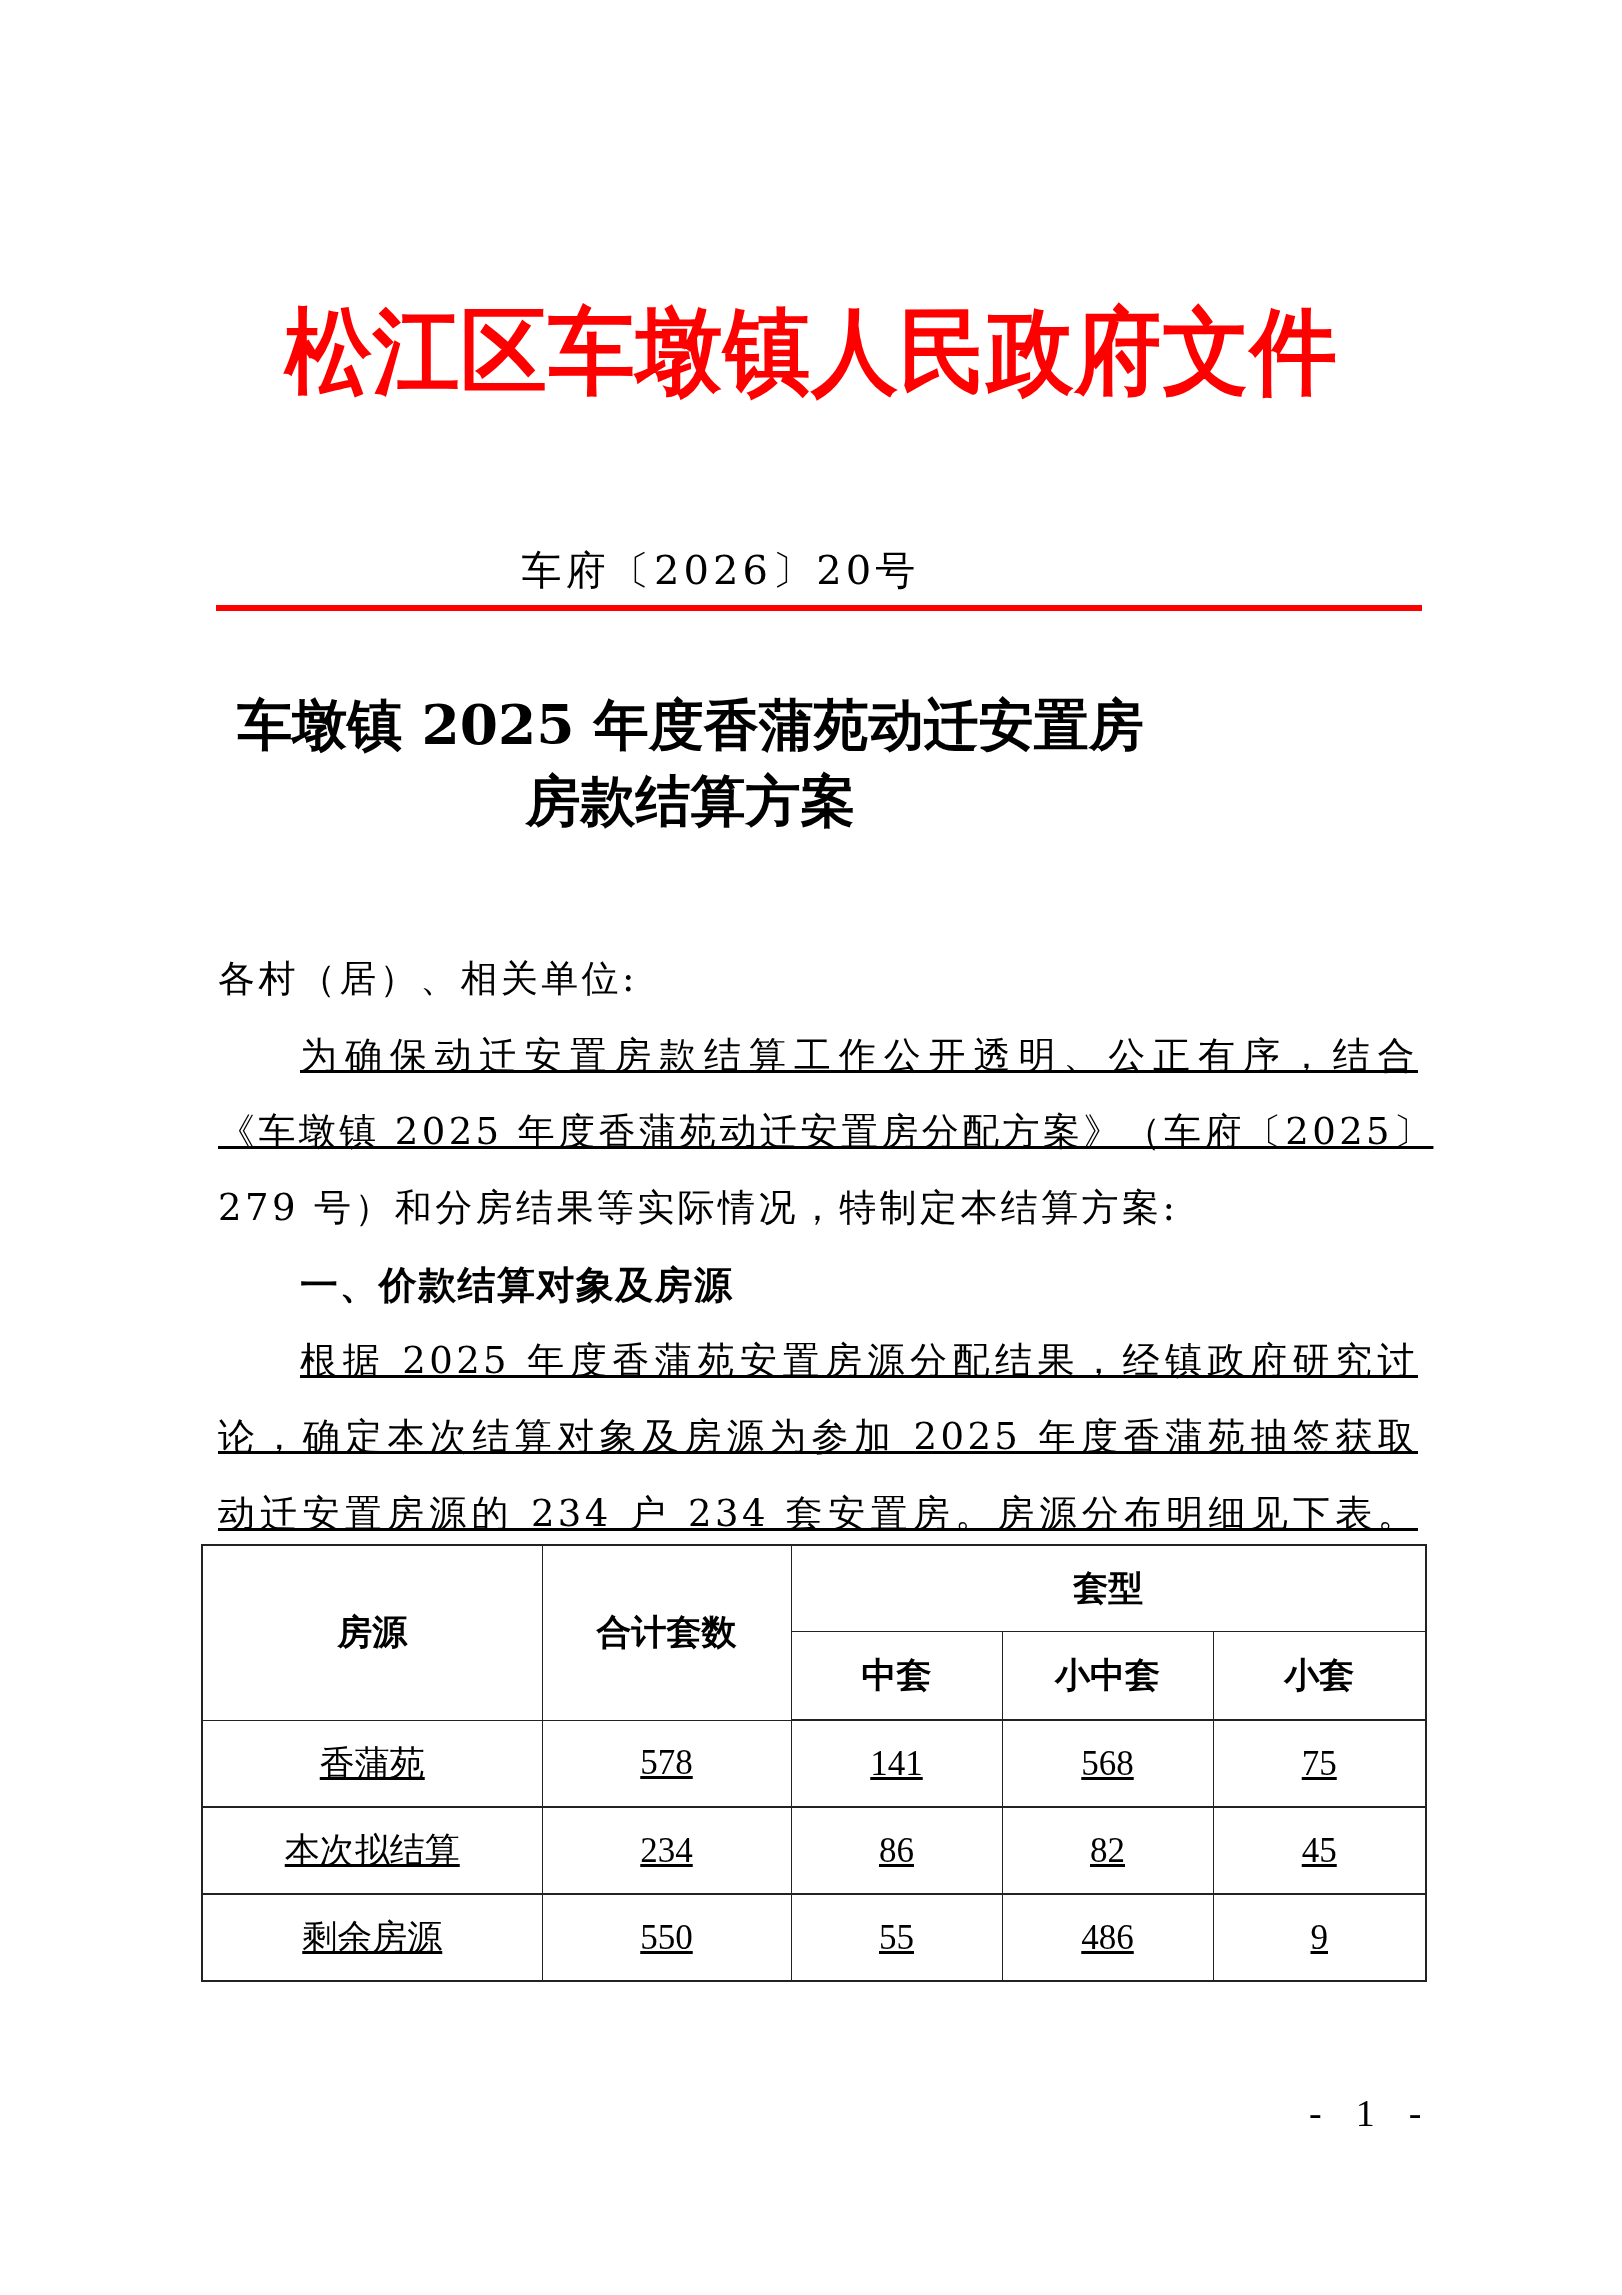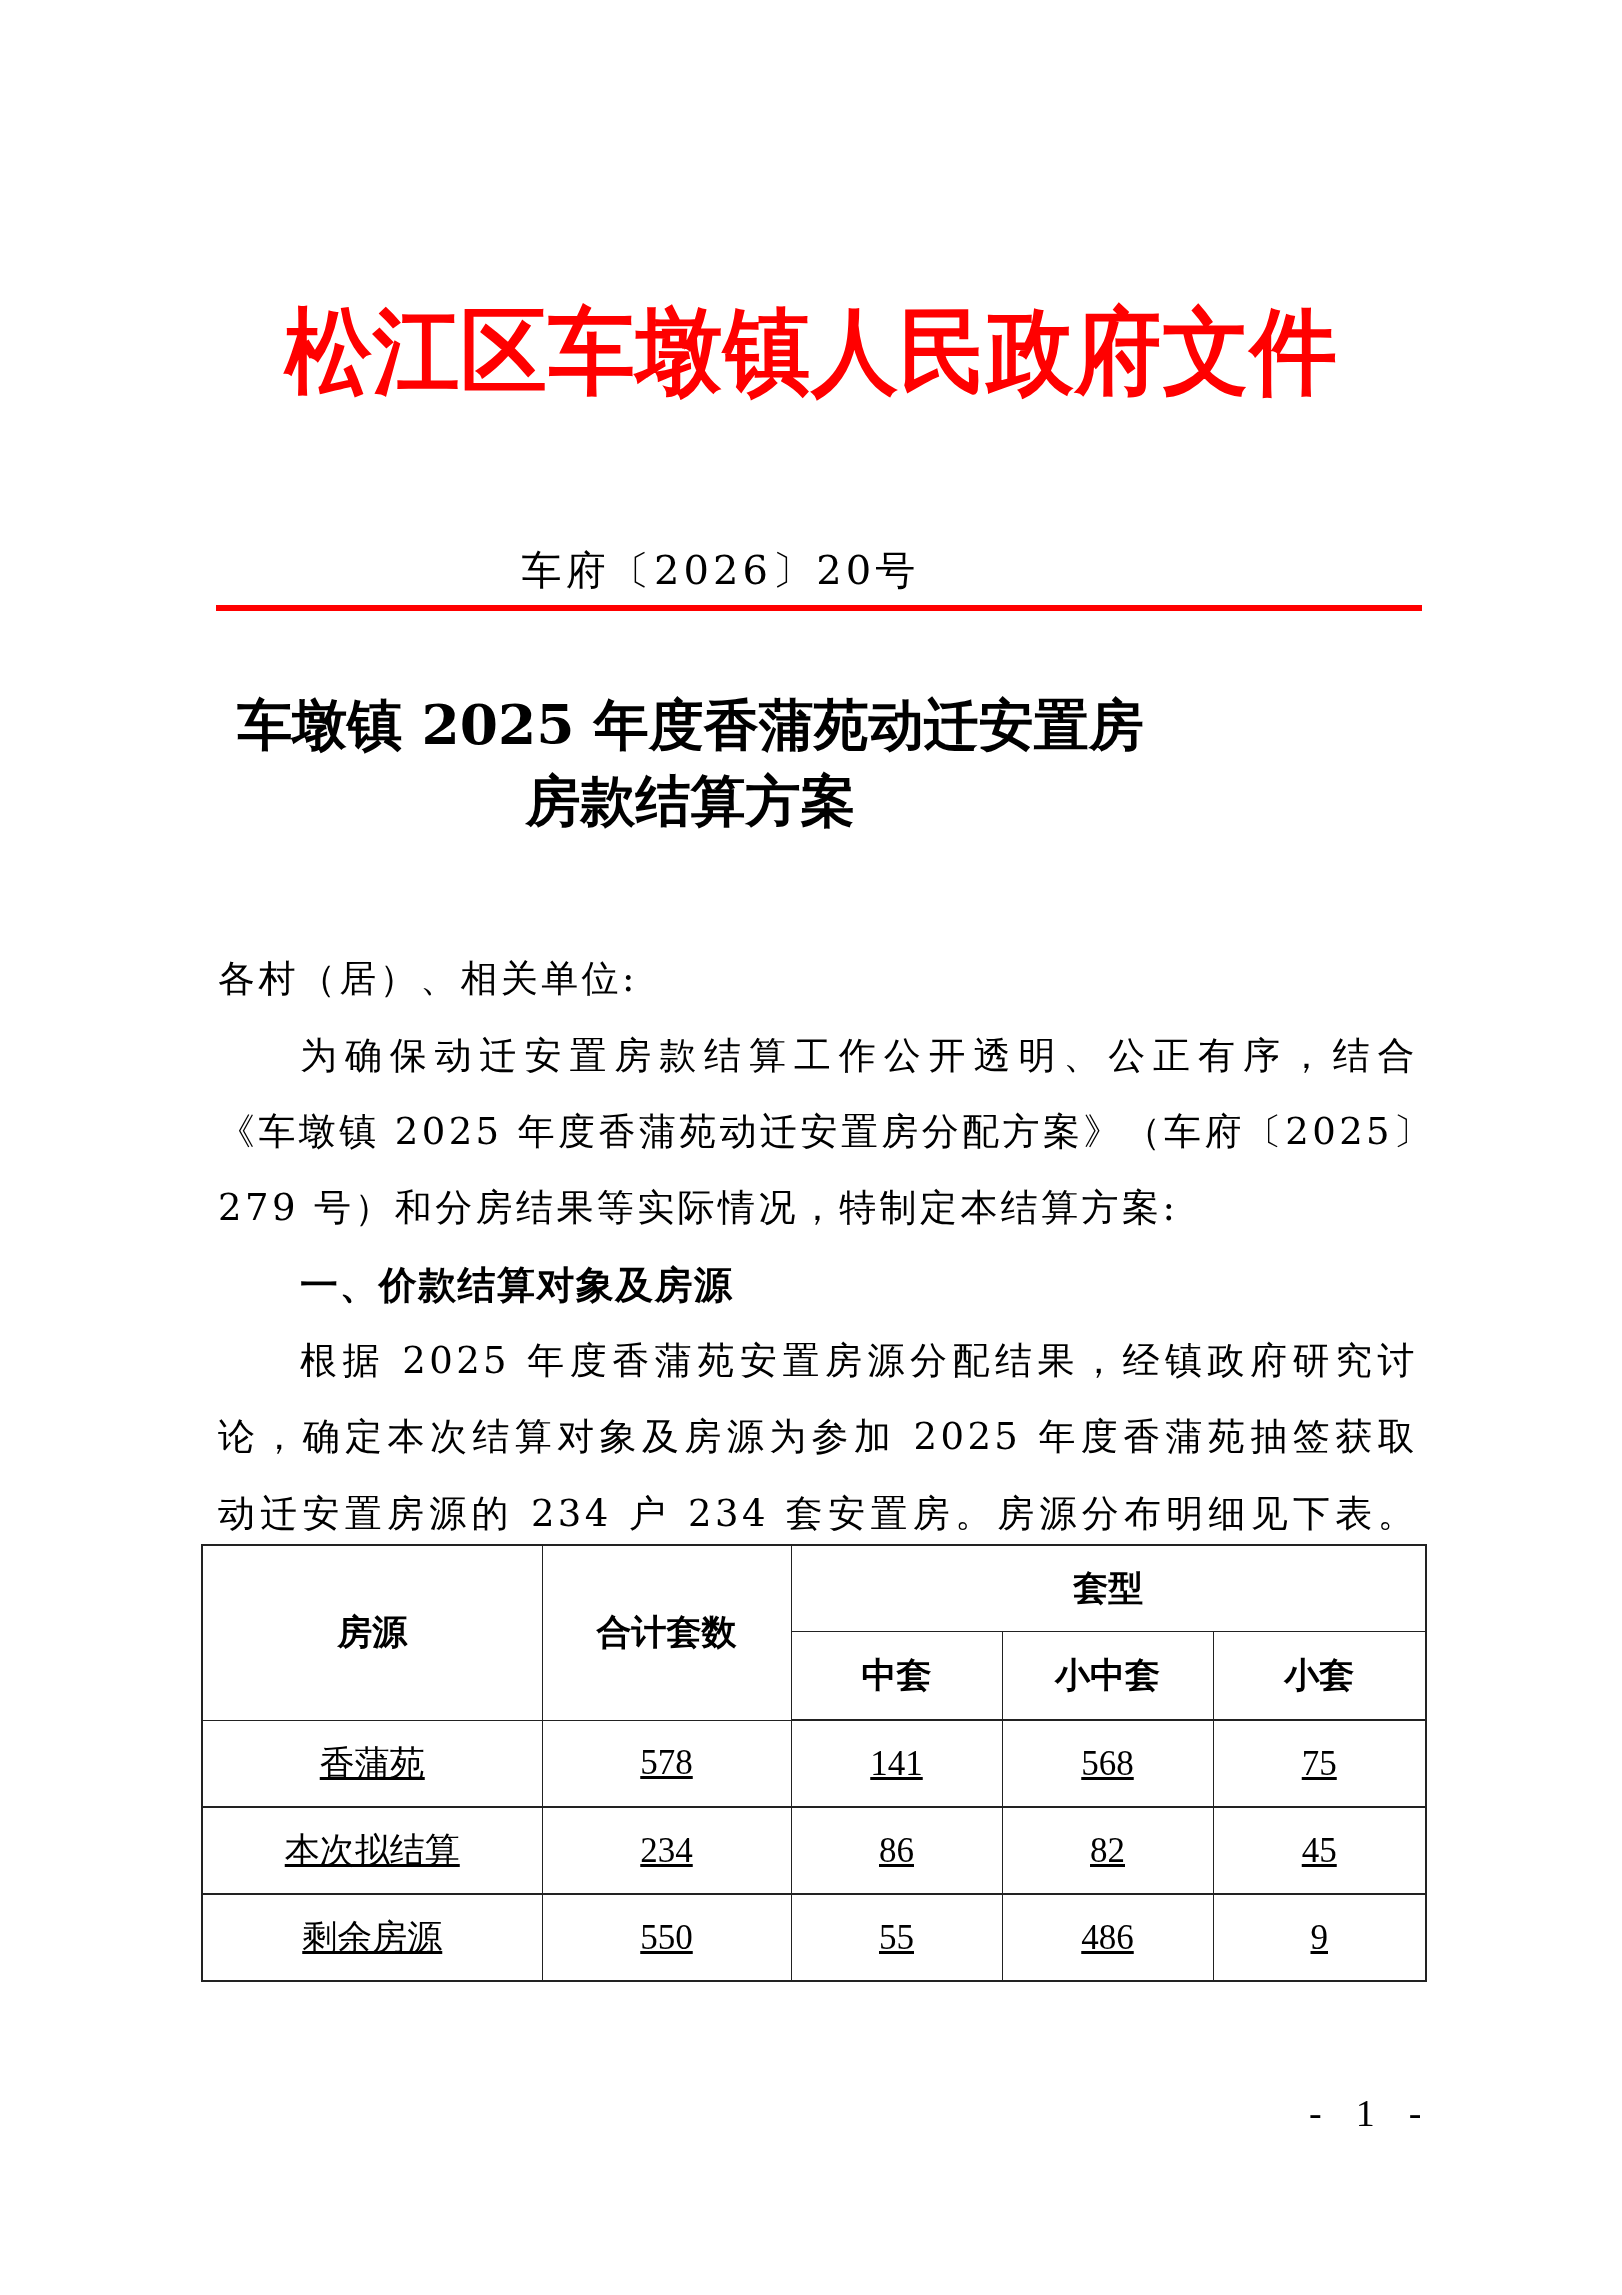--- a/index.html
+++ b/index.html
@@ -57,20 +57,21 @@
       width: 1200px;
       font-size: 37px;
       line-height: 76px;
       letter-spacing: 3.4px;
       white-space: nowrap;
     }
     .body-line.indent { left: 300px; width: 1118px; }
     .body-line.justify {
       text-align: justify;
       text-align-last: justify;
+      text-decoration: underline;
     }
     .section-heading {
       left: 300px;
       font-family: "DejaVu Sans", "Liberation Sans", sans-serif;
       font-weight: bold;
       font-size: 38px;
       line-height: 76px;
       letter-spacing: 1.4px;
       white-space: nowrap;
     }

